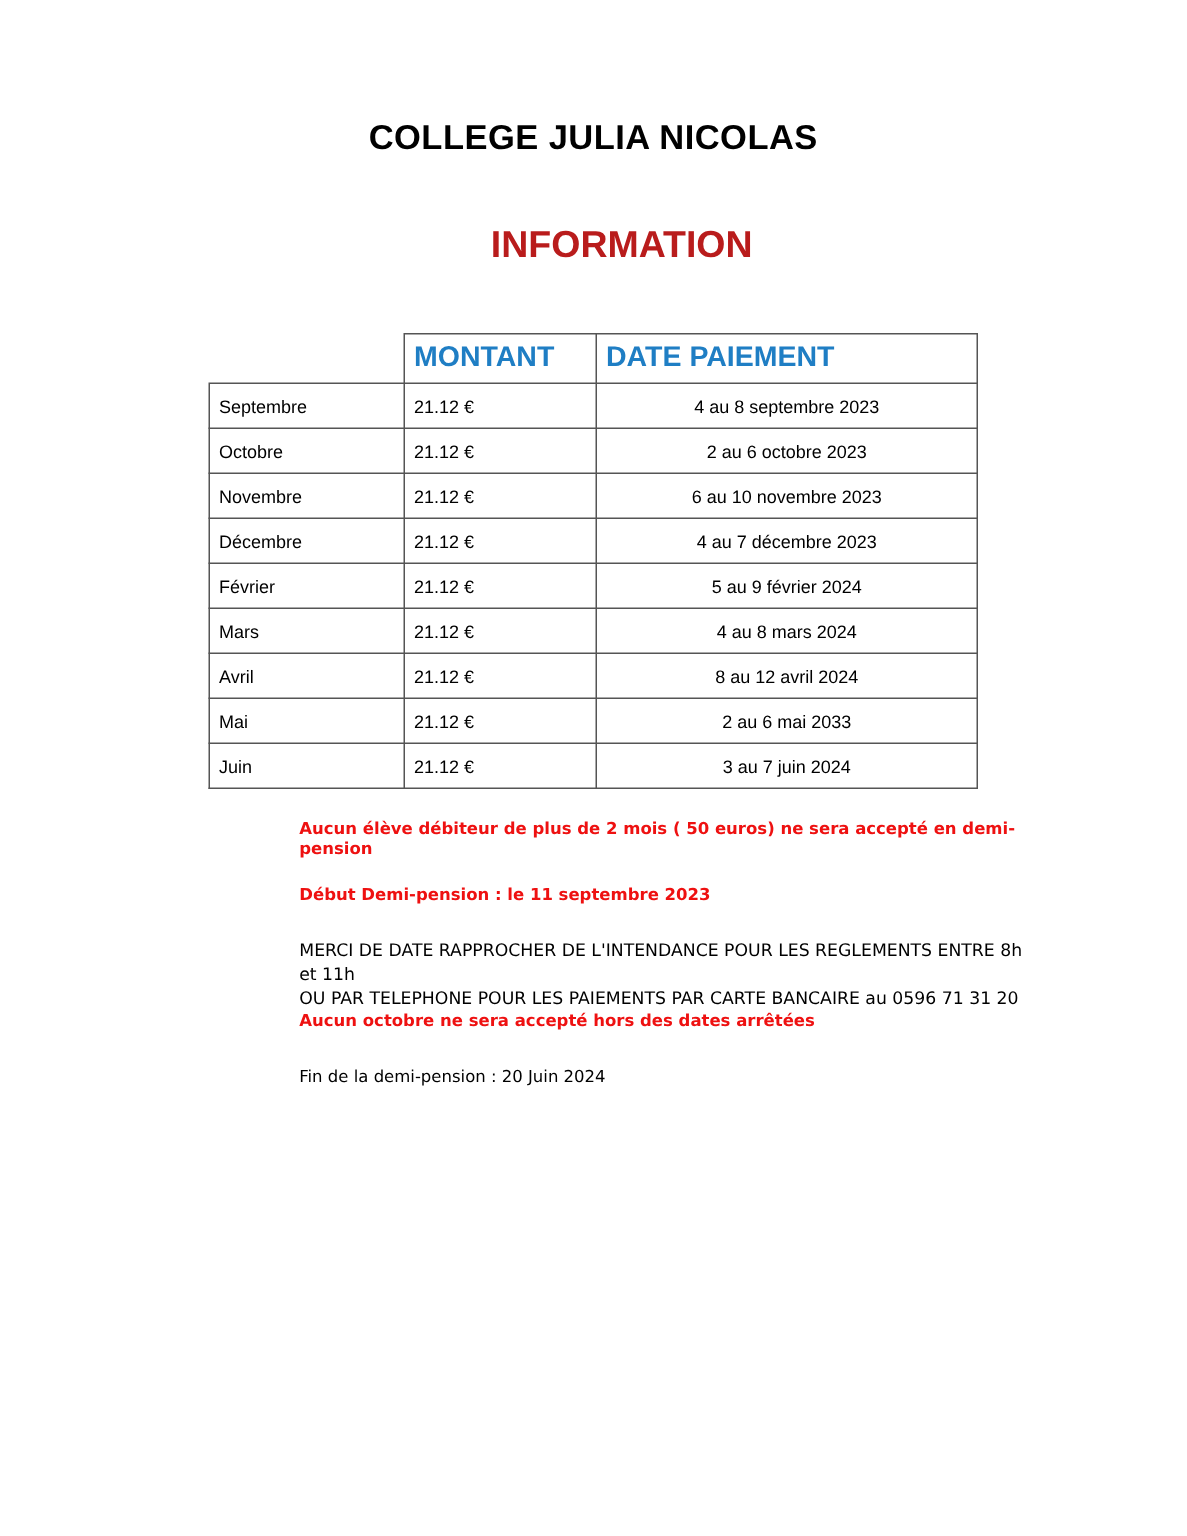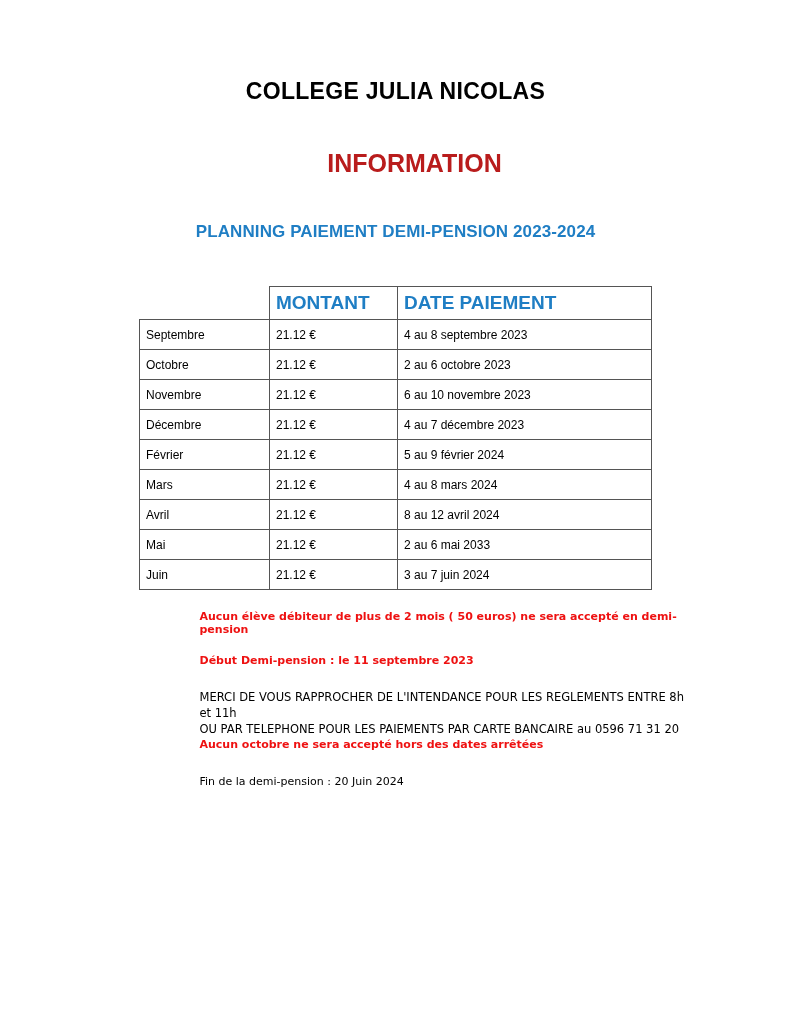--- a/index.html
+++ b/index.html
@@ -73,21 +73,21 @@
   table.schedule thead th.blank {
     border-left: none;
     border-top: none;
     border-bottom: 1px solid #555555;
   }
   table.schedule thead th.amount {
     text-align: left;
   }
   table.schedule td.month { text-align: left; }
   table.schedule td.amount { text-align: left; }
-  table.schedule td.date { text-align: left; }
+  table.schedule td.date { text-align: center; }
 
   .notes {
     margin: 0 auto;
     width: 600px;
     padding-left: 104px;
     box-sizing: border-box;
   }
   .note-red-bold {
     color: #ee1111;
     font-weight: bold;
@@ -123,21 +123,20 @@
     color: #000000;
   }
 </style>
 </head>
 <body>
 
 <div class="page">
 
   <div class="title-main">COLLEGE JULIA NICOLAS</div>
   <div class="title-info">INFORMATION</div>
-  <div class="title-planning">PLANNING PAIEMENT DEMI-PENSION 2023-2024</div>
 
   <table class="schedule">
     <colgroup>
       <col class="c-month">
       <col class="c-amount">
       <col class="c-date">
     </colgroup>
     <thead>
       <tr>
         <th class="blank"></th>
@@ -191,20 +190,20 @@
         <td class="amount">21.12 €</td>
         <td class="date">3 au 7 juin 2024</td>
       </tr>
     </tbody>
   </table>
 
   <div class="notes">
     <div class="note-red-bold">Aucun élève débiteur de plus de 2 mois ( 50 euros) ne sera accepté en demi-pension</div>
     <div class="note-red-bold2">Début Demi-pension : le 11 septembre 2023</div>
     <div class="note-block">
-      <div class="line">MERCI DE VOUS RAPPROCHER DE L'INTENDANCE POUR LES REGLEMENTS ENTRE 8h et 11h</div>
+      <div class="line">MERCI DE DATE RAPPROCHER DE L'INTENDANCE POUR LES REGLEMENTS ENTRE 8h et 11h</div>
       <div class="line">OU PAR TELEPHONE POUR LES PAIEMENTS PAR CARTE BANCAIRE au 0596 71  31 20</div>
       <div class="line red">Aucun octobre ne sera accepté hors des dates arrêtées</div>
     </div>
     <div class="note-end">Fin de la demi-pension : 20 Juin 2024</div>
   </div>
 
 </div>
 
 </body></html>

